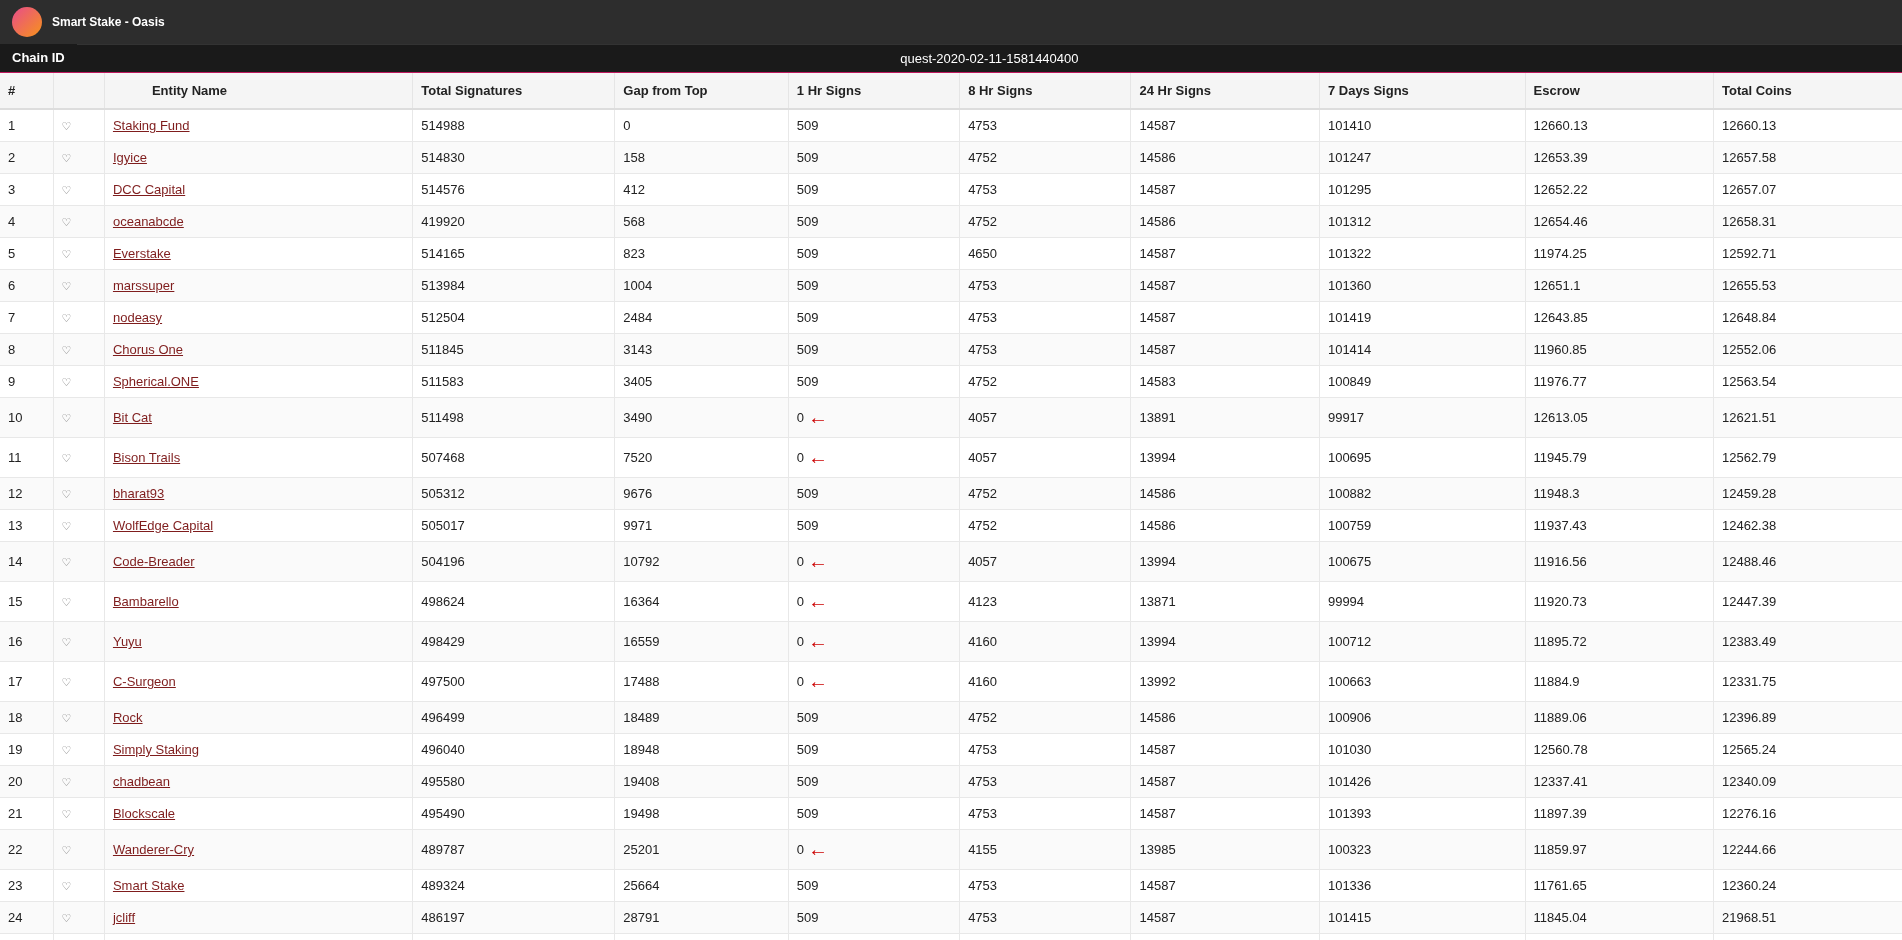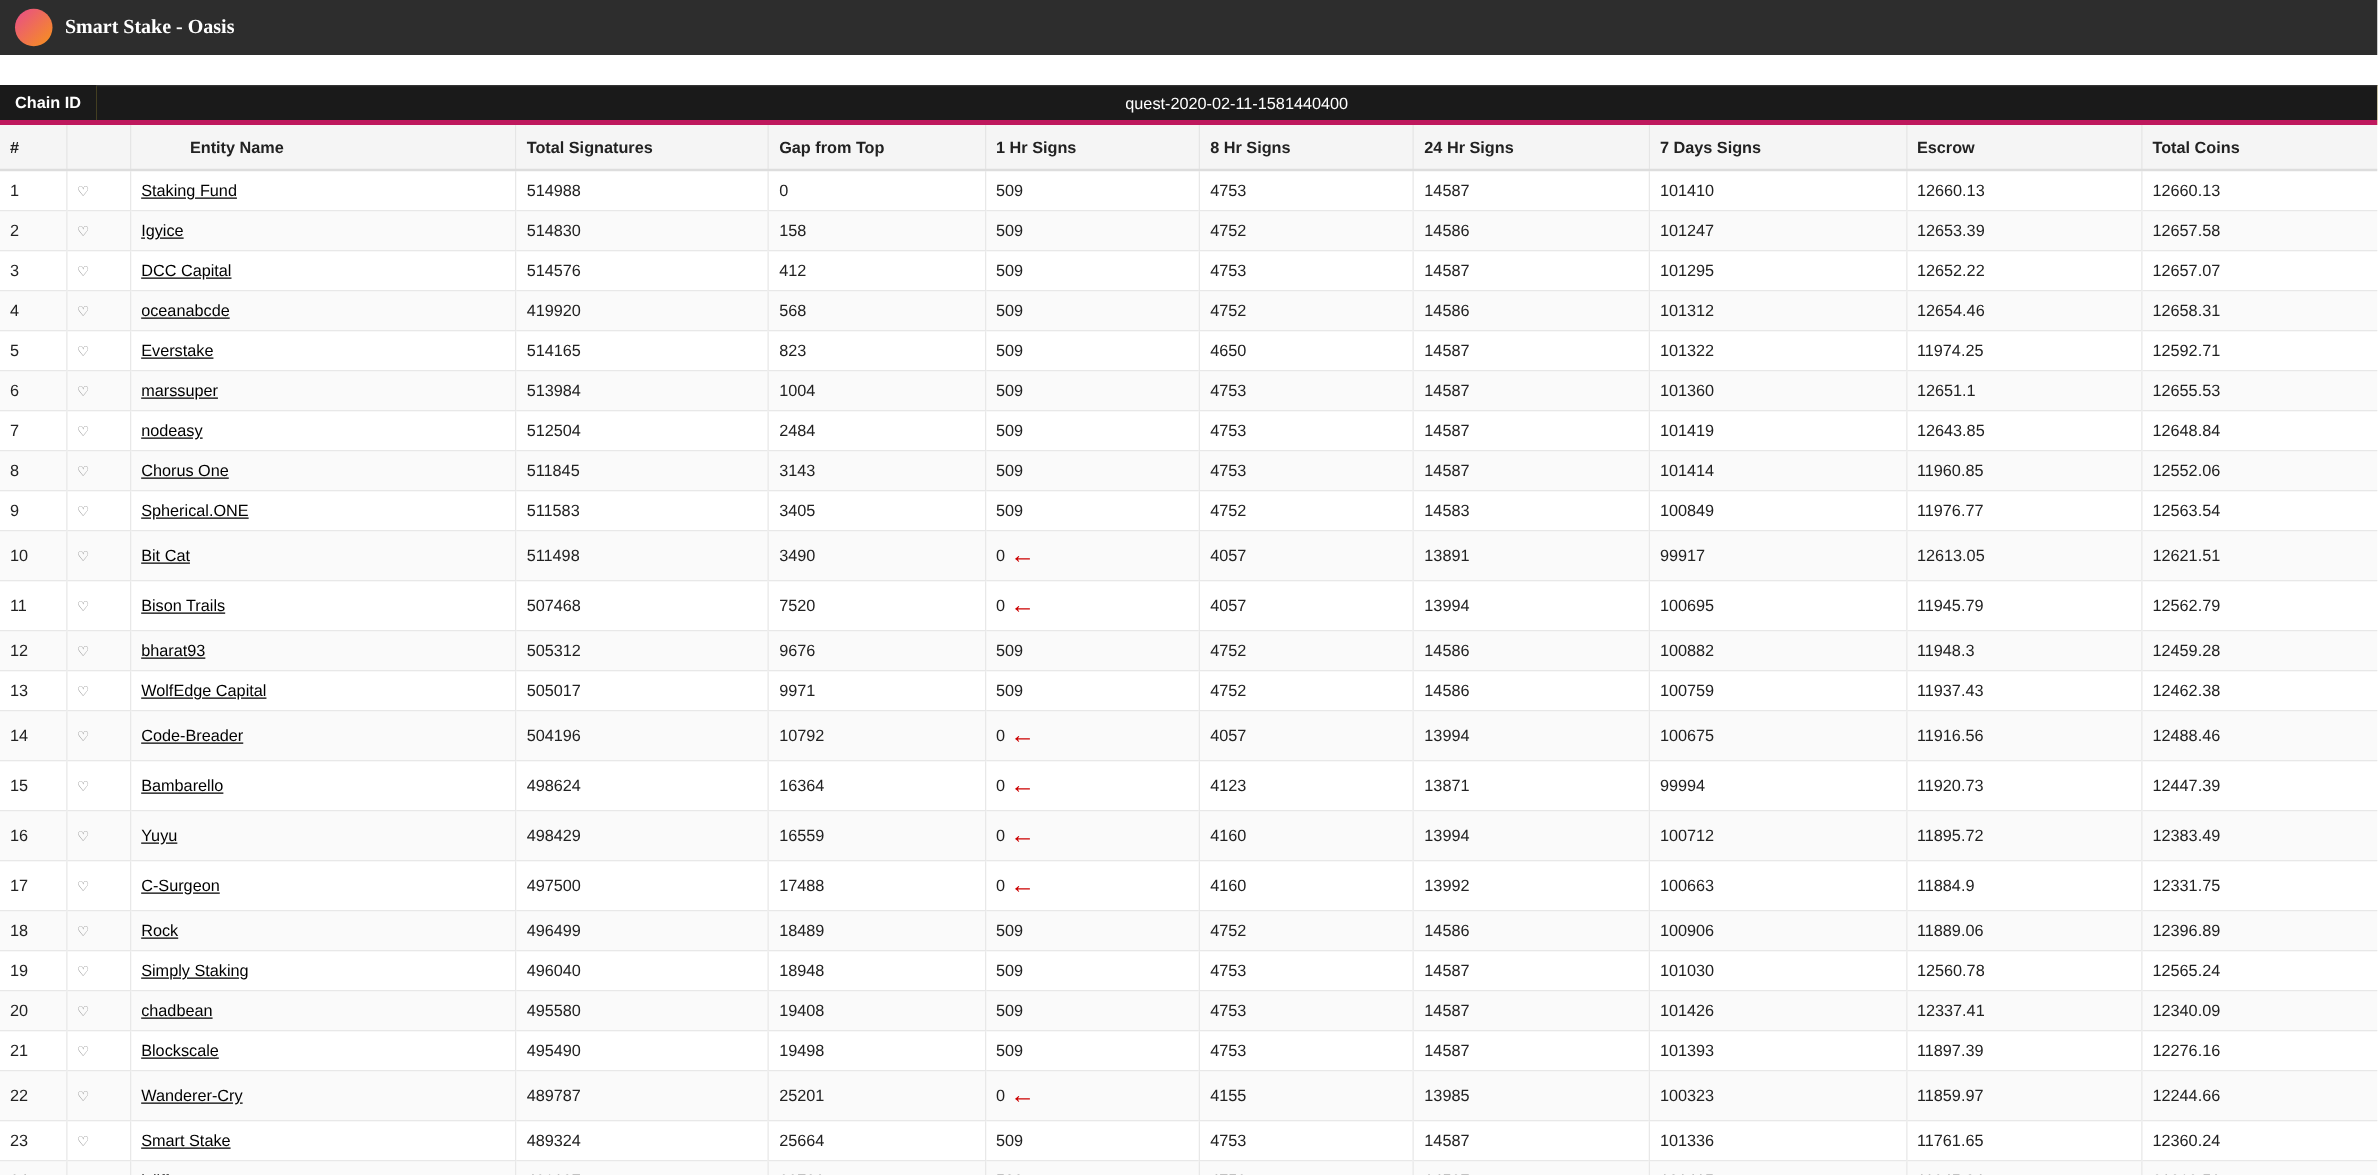--- a/index.html
+++ b/index.html
@@ -1,36 +1,36 @@
 <!DOCTYPE html>
 <html><head>
   <meta charset="utf-8">
   <style>
     * { margin: 0; padding: 0; box-sizing: border-box; }
     body { font-family: -apple-system, BlinkMacSystemFont, 'Segoe UI', Arial, sans-serif; font-size: 13px; background: #fff; color: #222; }
 
     #header { background: #2d2d2d; color: #fff; padding: 8px 12px; display: flex; align-items: center; gap: 10px; height: 44px; }
     #header .logo { width: 30px; height: 30px; border-radius: 50%; background: linear-gradient(135deg, #e84c8b, #f7931a); flex-shrink: 0; }
-    #header .title { font-size: 16px; font-weight: 600; font-family: Liberation Serif, serif; }
+    #header .title { font-size: 12px; font-weight: 600; }
 
     #chain-bar { background: #1a1a1a; color: #fff; text-align: left; padding: 6px 12px; font-size: 13px; font-weight: 600; }
     #chain-id-bar { background: #1a1a1a; color: #fff; text-align: center; padding: 6px 12px; font-size: 13px; border-top: 1px solid #333; }
 
     table { width: 100%; border-collapse: collapse; }
     thead tr { background: #f5f5f5; border-bottom: 2px solid #ddd; }
     thead th { padding: 10px 8px; text-align: left; font-weight: 700; font-size: 13px; white-space: nowrap; border-right: 1px solid #e5e5e5; }
     thead th:last-child { border-right: none; }
 
     tbody tr { border-bottom: 1px solid #e8e8e8; }
     tbody tr:nth-child(even) { background: #fafafa; }
 
     tbody td { padding: 8px 8px; font-size: 13px; border-right: 1px solid #e8e8e8; white-space: nowrap; }
     tbody td:last-child { border-right: none; }
 
-    .entity-link { color: #000000; text-decoration: underline; cursor: pointer; margin-top: 36px; }
+    .entity-link { color: #7f1d1d; text-decoration: underline; cursor: pointer; margin-top: 36px; }
     .heart-icon { color: #888; font-size: 11px; }
 
     .arrow-cell { position: relative; display: flex; align-items: center; gap: 4px; }
     .red-arrow { display: inline-block; color: #cc0000; font-size: 18px; font-weight: bold; }
 
     .col-num { width: 30px; }
     .col-heart { width: 30px; }
     .col-entity { width: 180px; padding-left: 47px; }
     .col-total-sig { width: 110px; margin-top: 10px; }
     .col-gap { width: 100px; }
@@ -42,21 +42,21 @@
     .col-coins { width: 110px; margin-top: 12px; }
   </style>
 </head>
 <body>
 
 <div id="header">
   <div class="logo"></div>
   <span class="title">Smart Stake - Oasis</span>
 </div>
 
-<div style="background:#fde047; color:#fff; display:flex; border-bottom:4px solid #be185d;margin-top:24px;">
+<div style="background:#fde047; color:#fff; display:flex; border-bottom:1px solid #be185d;">
   <div id="chain-bar" style="background:#1a1a1a;color:#fff;padding:6px 12px;font-size:13px;font-weight:700;flex-shrink:0;">Chain ID</div>
   <div id="chain-id-bar" style="background:#1a1a1a;color:#fff;padding:6px 12px;font-size:13px;flex:1;text-align:center;">quest-2020-02-11-1581440400</div>
 </div>
 
 <table>
   <thead>
     <tr>
       <th class="col-num">#</th>
       <th class="col-heart"></th>
       <th class="col-entity">Entity Name</th>

